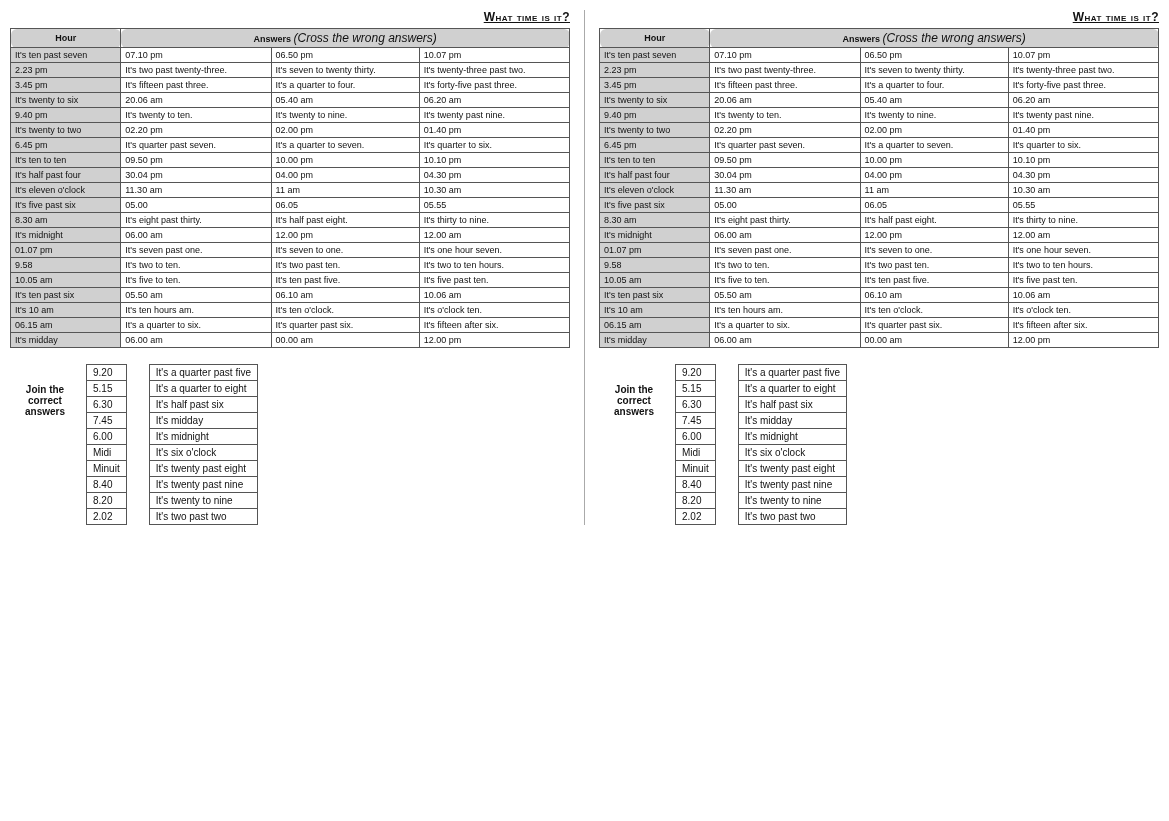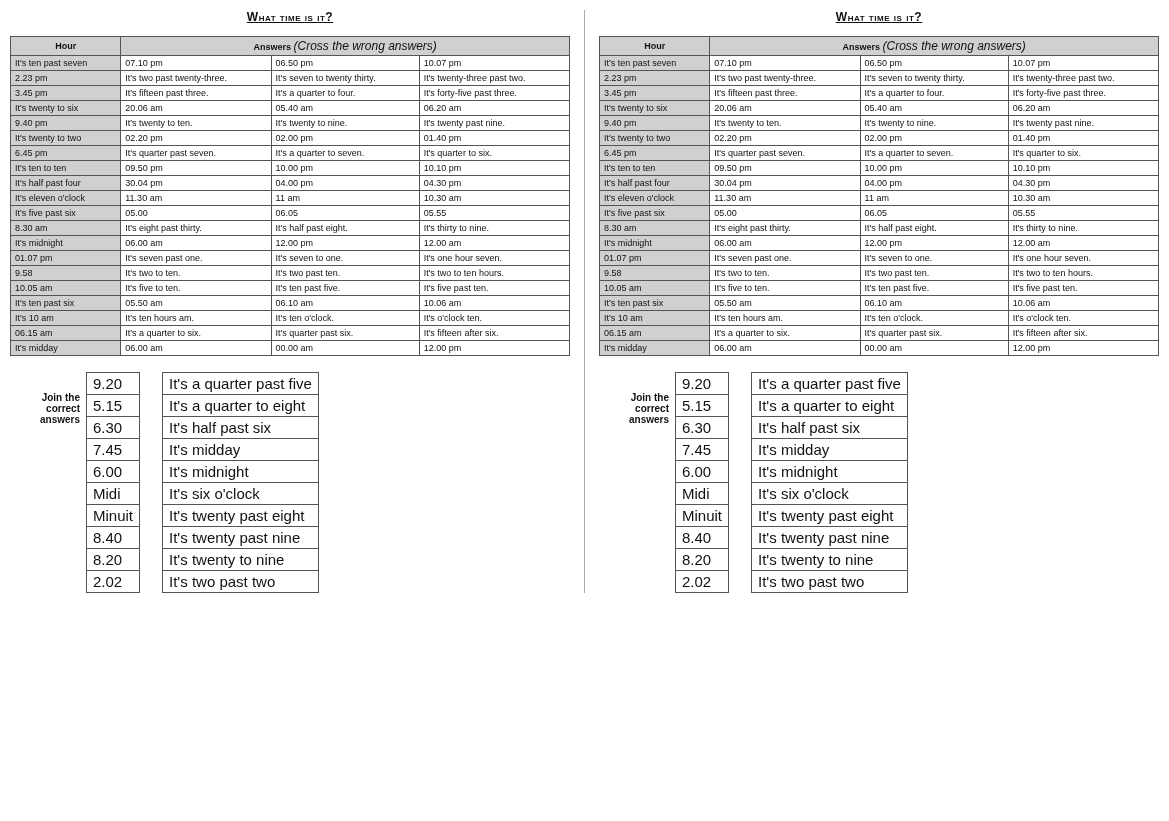--- a/index.html
+++ b/index.html
@@ -17,42 +17,43 @@
       gap: 10px;
       width: 100%;
     }
     .half {
       flex: 1;
       display: flex;
       flex-direction: column;
       gap: 12px;
     }
     .section-title {
-      text-align: center;
+      text-align: right;
       font-size: 12px;
       font-weight: bold;
       text-decoration: underline;
       font-variant: small-caps;
-      margin-bottom: 12px;
+      margin-bottom: 4px;
       letter-spacing: 0.5px;
     }
     table.main-table {
       width: 100%;
       border-collapse: collapse;
       font-size: 9px;
     }
     table.main-table th, table.main-table td {
       border: 1px solid #555;
       padding: 2px 4px;
       text-align: left;
     }
     table.main-table th {
       background: #d0d0d0;
       font-weight: bold;
       text-align: center;
+      border-radius: 6px;
     }
     table.main-table .col-hour {
       background: #d0d0d0;
       font-weight: normal;
       white-space: nowrap;
     }
     table.main-table .col-answer {
       background: #fff;
     }
     .answers-header {
@@ -67,28 +68,28 @@
     
     .matching-section {
       display: flex;
       gap: 6px;
       margin-top: 4px;
       align-items: flex-start;
     }
     .matching-label {
       font-weight: bold;
       font-size: 10px;
-      text-align: right;
+      text-align: center;
       width: 70px;
       flex-shrink: 0;
       padding-top: 20px;
     }
     table.match-table {
       border-collapse: collapse;
-      font-size: 15px;
+      font-size: 10px;
     }
     table.match-table td {
       border: 1px solid #555;
       padding: 2px 6px;
       text-align: left;
       white-space: nowrap;
     }
     .divider {
       width: 1px;
       background: #aaa;

